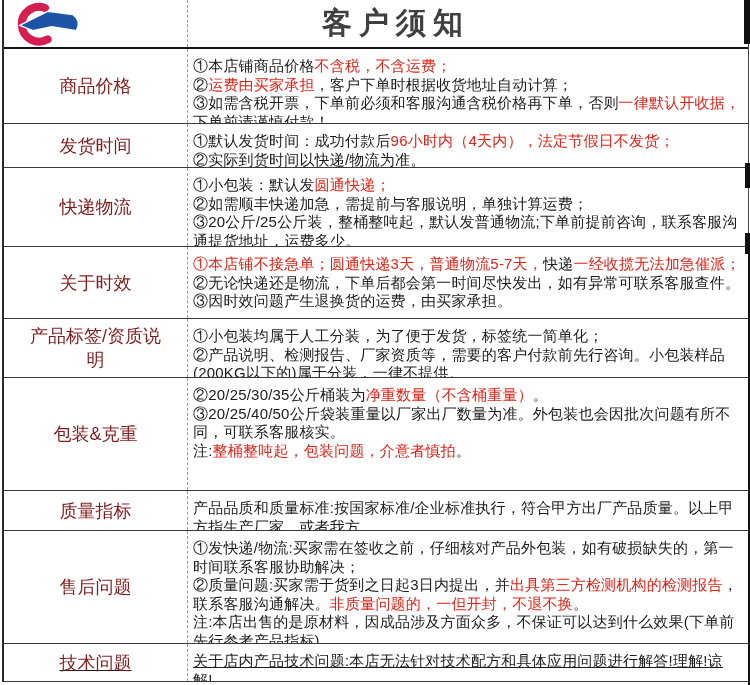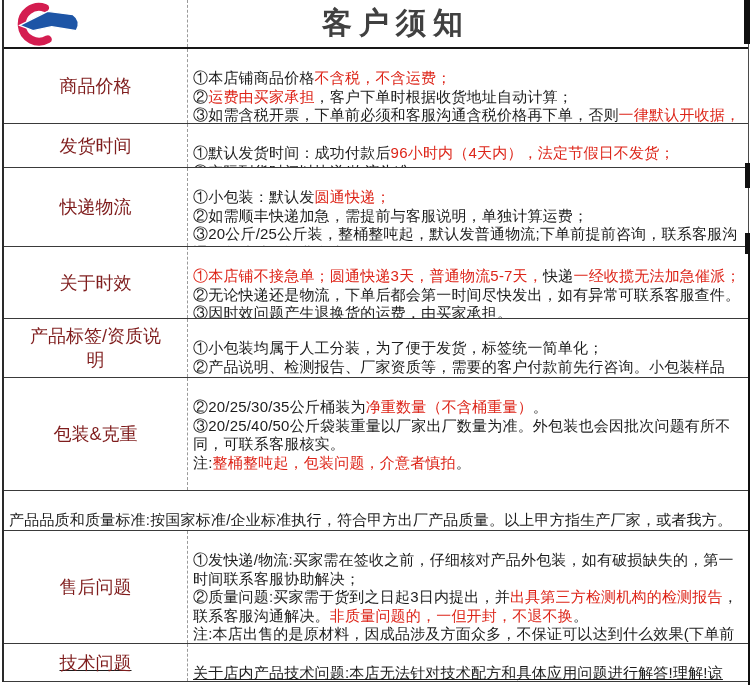--- a/index.html
+++ b/index.html
@@ -24,21 +24,21 @@
     position:absolute;left:318px;top:3px;
     font-size:30px;font-weight:bold;letter-spacing:7px;
   }
   
   .row{display:flex;box-sizing:border-box;border-bottom:1px solid #3a3a3a;overflow:hidden;}
   .label{
     width:184px;flex:0 0 184px;border-right:1px dashed #9a9a9a;box-sizing:border-box;
     display:flex;align-items:center;justify-content:center;text-align:center;
     font-size:18px;color:#7f1d1d;padding:0 23px;line-height:24px;
   }
-  .content{flex:1;box-sizing:border-box;padding:20px 6px 0 5px;overflow:hidden;}
+  .content{flex:1;box-sizing:border-box;padding:8px 6px 0 5px;overflow:hidden;}
   .para{font-size:15px;line-height:18.5px;color:#1c1c1c;letter-spacing:0.2px;}
   .red{color:var(--red,#dd2418);}
   
   .edge-mark{position:absolute;background:#101010;z-index:5;}
 </style>
 </head>
 <body>
 
 <div id="screen">
   <div id="table">
@@ -94,20 +94,21 @@
         </div>
         <div class="row" style="height: 113px;">
           <div class="label">包装&amp;克重</div>
           <div class="content">
             <div class="para"><span>②20/25/30/35公斤桶装为</span><span class="red">净重数量（不含桶重量）</span><span>。</span></div>
             <div class="para"><span>③20/25/40/50公斤袋装重量以厂家出厂数量为准。外包装也会因批次问题有所不同，可联系客服核实。</span></div>
             <div class="para"><span>注:</span><span class="red">整桶整吨起，包装问题，介意者慎拍</span><span>。</span></div>
           </div>
         </div>
         <div class="row" style="height: 40px;">
+          <div class="label">质量指标</div>
           <div class="content">
             <div class="para"><span>产品品质和质量标准:按国家标准/企业标准执行，符合甲方出厂产品质量。以上甲方指生产厂家，或者我方。</span></div>
           </div>
         </div>
         <div class="row" style="height: 113px;">
           <div class="label">售后问题</div>
           <div class="content">
             <div class="para"><span>①发快递/物流:买家需在签收之前，仔细核对产品外包装，如有破损缺失的，第一时间联系客服协助解决；</span></div>
             <div class="para"><span>②质量问题:买家需于货到之日起3日内提出，并</span><span class="red">出具第三方检测机构的检测报告</span><span>，联系客服沟通解决。</span><span class="red">非质量问题的，一但开封，不退不换</span><span>。</span></div>
             <div class="para"><span>注:本店出售的是原材料，因成品涉及方面众多，不保证可以达到什么效果(下单前先行参考产品指标)。</span></div>

